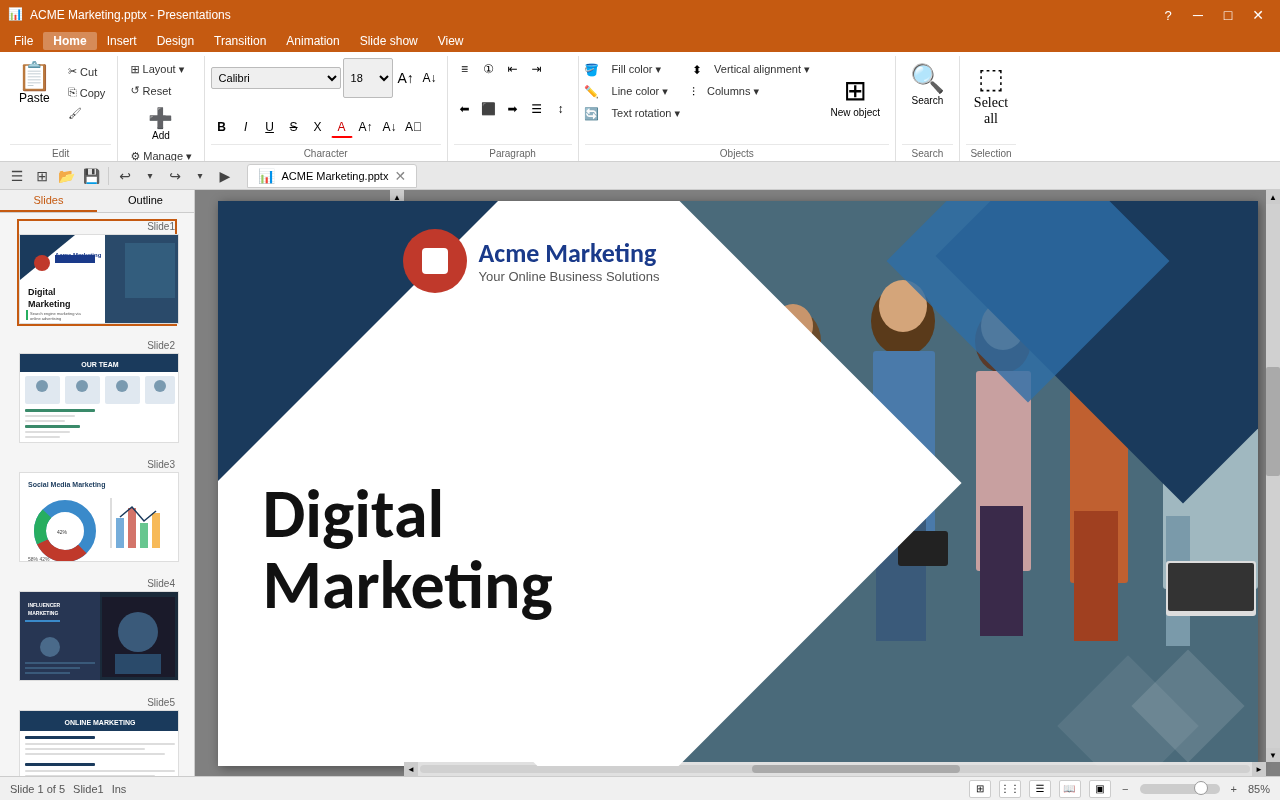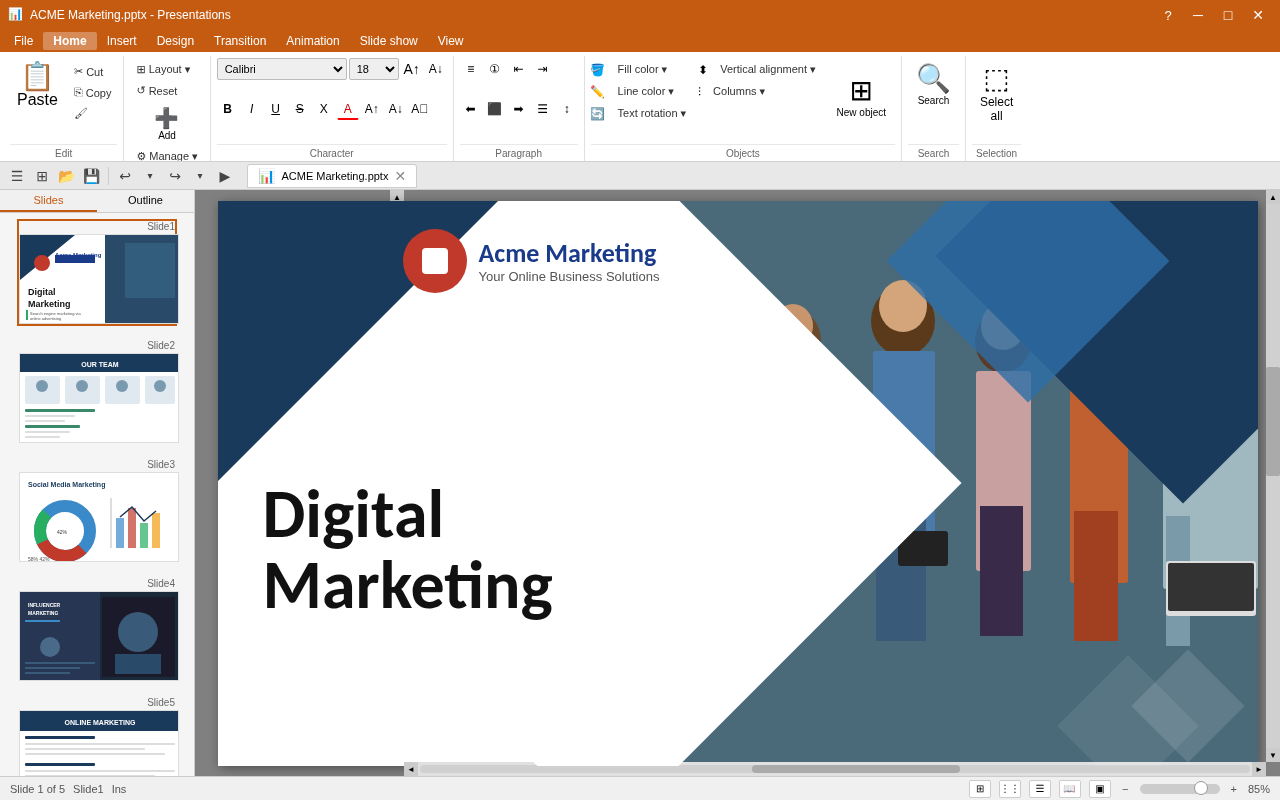--- a/index.html
+++ b/index.html
@@ -105,21 +105,21 @@
     .font-row1, .font-row2, .font-row3 {
       display: flex;
       align-items: center;
       gap: 2px;
     }
     .font-name-select {
       width: 130px; height: 22px; font-size: 11px;
       border: 1px solid #bbb; border-radius: 2px; padding: 0 3px;
     }
     .font-size-select {
-      width: 50px; height: 22px; font-size: 11px;
+      width: 50px; height: 40px; font-size: 11px;
       border: 1px solid #bbb; border-radius: 2px; padding: 0 3px;
     }
     .fmt-btn {
       width: 22px; height: 22px;
       border: 1px solid transparent;
       background: transparent;
       cursor: pointer;
       font-size: 12px;
       border-radius: 2px;
       display: flex; align-items: center; justify-content: center;
@@ -309,21 +309,21 @@
   <div class="menu-item">View</div>
 </div>
 
 <div class="ribbon">
 
   <div class="ribbon-group">
     <div class="ribbon-group-content">
       <div style="display:flex;align-items:flex-start;gap:3px;">
         <div style="display:flex;flex-direction:column;align-items:center;cursor:pointer;padding:4px 6px;border-radius:3px;border:1px solid transparent;">
           <span style="font-size:28px;line-height:1;">📋</span>
-          <span style="font-size:16px;">Paste</span>
+          <span style="font-size:12px;">Paste</span>
         </div>
         <div class="small-btns-col">
           <div class="ribbon-btn-small">
             <span style="margin-right:3px;">✂</span>
             <span>Cut</span>
           </div>
           <div class="ribbon-btn-small">
             <span style="margin-right:3px;">⎘</span>
             <span>Copy</span>
           </div>
@@ -451,21 +451,21 @@
         <span style="font-size:10px;">Search</span>
       </div>
     </div>
     <div class="ribbon-group-label">Search</div>
   </div>
 
   <div class="ribbon-group">
     <div class="ribbon-group-content">
       <div style="display:flex;flex-direction:column;align-items:center;cursor:pointer;padding:4px 8px;">
         <span style="font-size:28px;">⬚</span>
-        <span style="font-size:12px;text-align:center;">Select<br>all</span>
+        <span style="font-size:14px;text-align:center;font-family:Liberation Serif, serif;">Select<br>all</span>
       </div>
     </div>
     <div class="ribbon-group-label">Selection</div>
   </div>
 
 </div>
 
 <div class="qat">
   <button class="qat-btn">☰</button>
   <button class="qat-btn">⊞</button>

